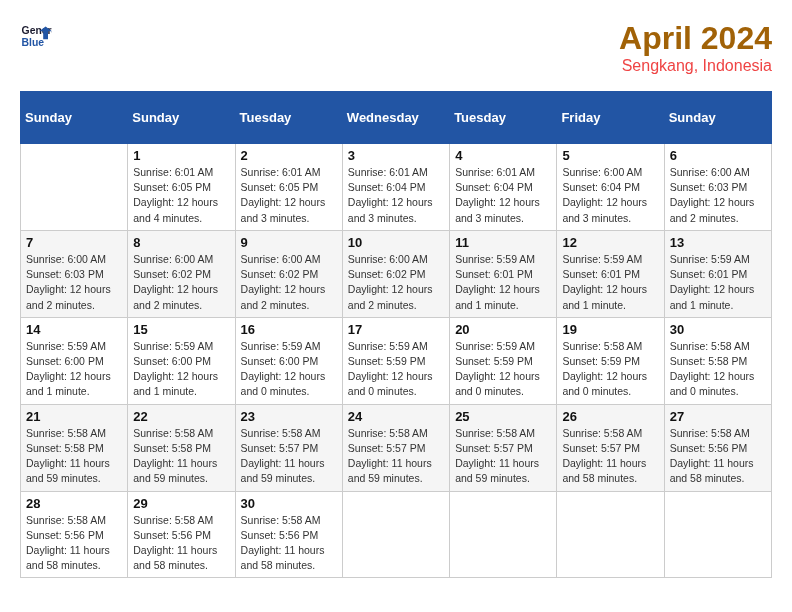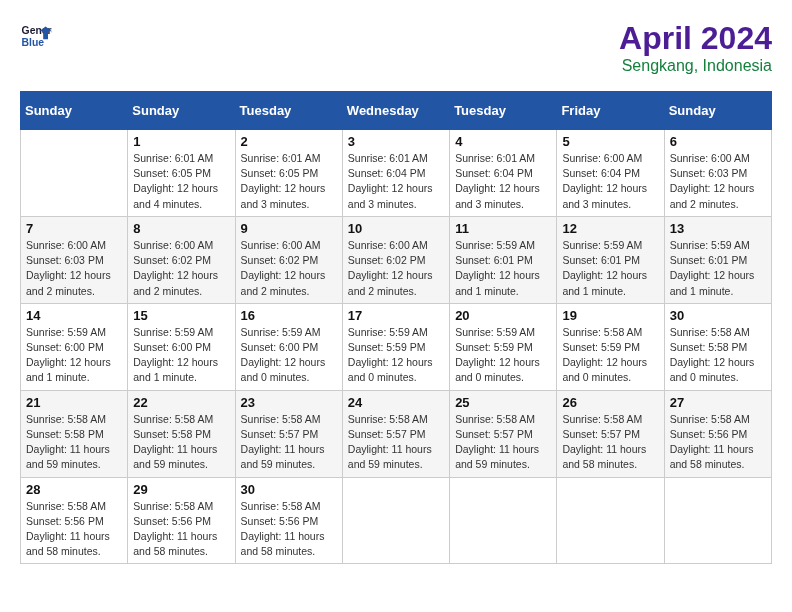--- a/index.html
+++ b/index.html
@@ -24,35 +24,35 @@
     .logo-icon {
       width: 32px;
       height: 32px;
     }
     .title-block {
       text-align: right;
     }
     .month-year {
       font-size: 32px;
       font-weight: bold;
-      color: #4c1d95;
+      color: #a16207;
     }
     .location {
       font-size: 16px;
-      color: #15803d;
+      color: #ef4444;
     }
     table {
       width: 100%;
       border-collapse: collapse;
       font-size: 11px;
     }
     th {
       background-color: #2255a4;
       color: #fff;
-      padding: 11px 4px;
+      padding: 18px 4px;
       text-align: left;
       font-size: 13px;
       font-weight: bold;
       border: 1px solid #2255a4;
     }
     td {
       border: 1px solid #ccc;
       padding: 4px 5px;
       vertical-align: top;
       min-height: 80px;

